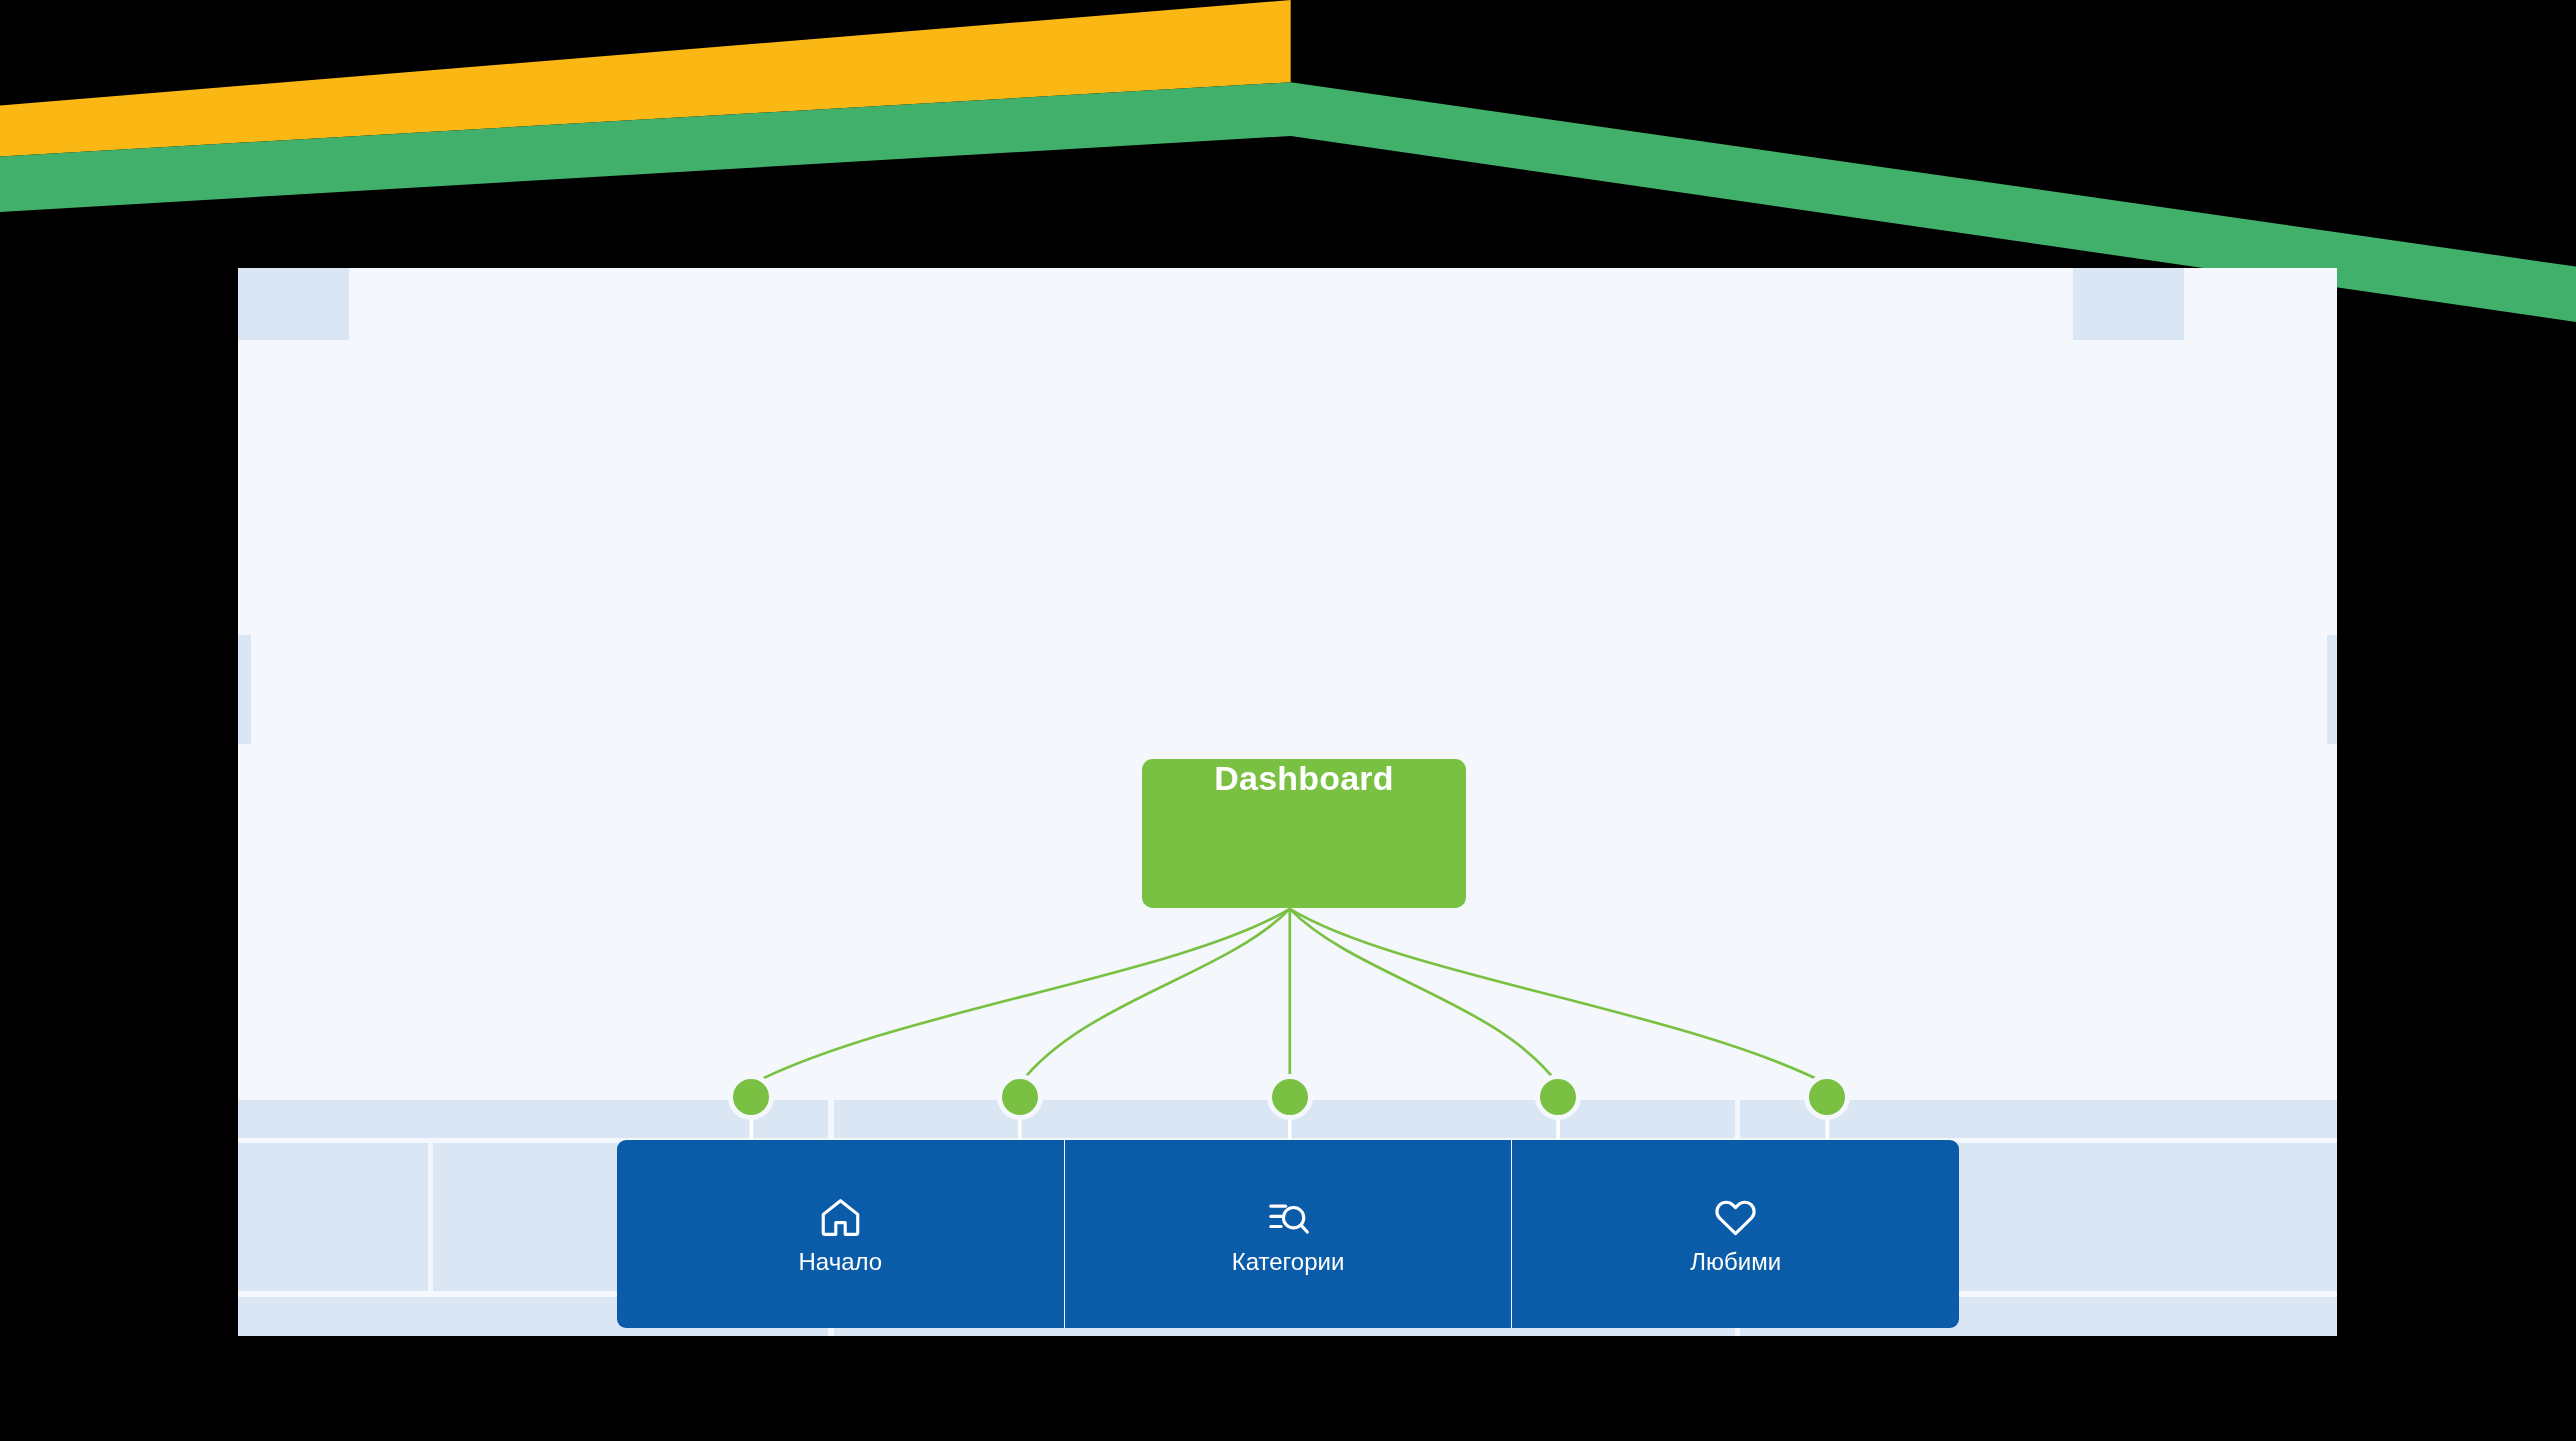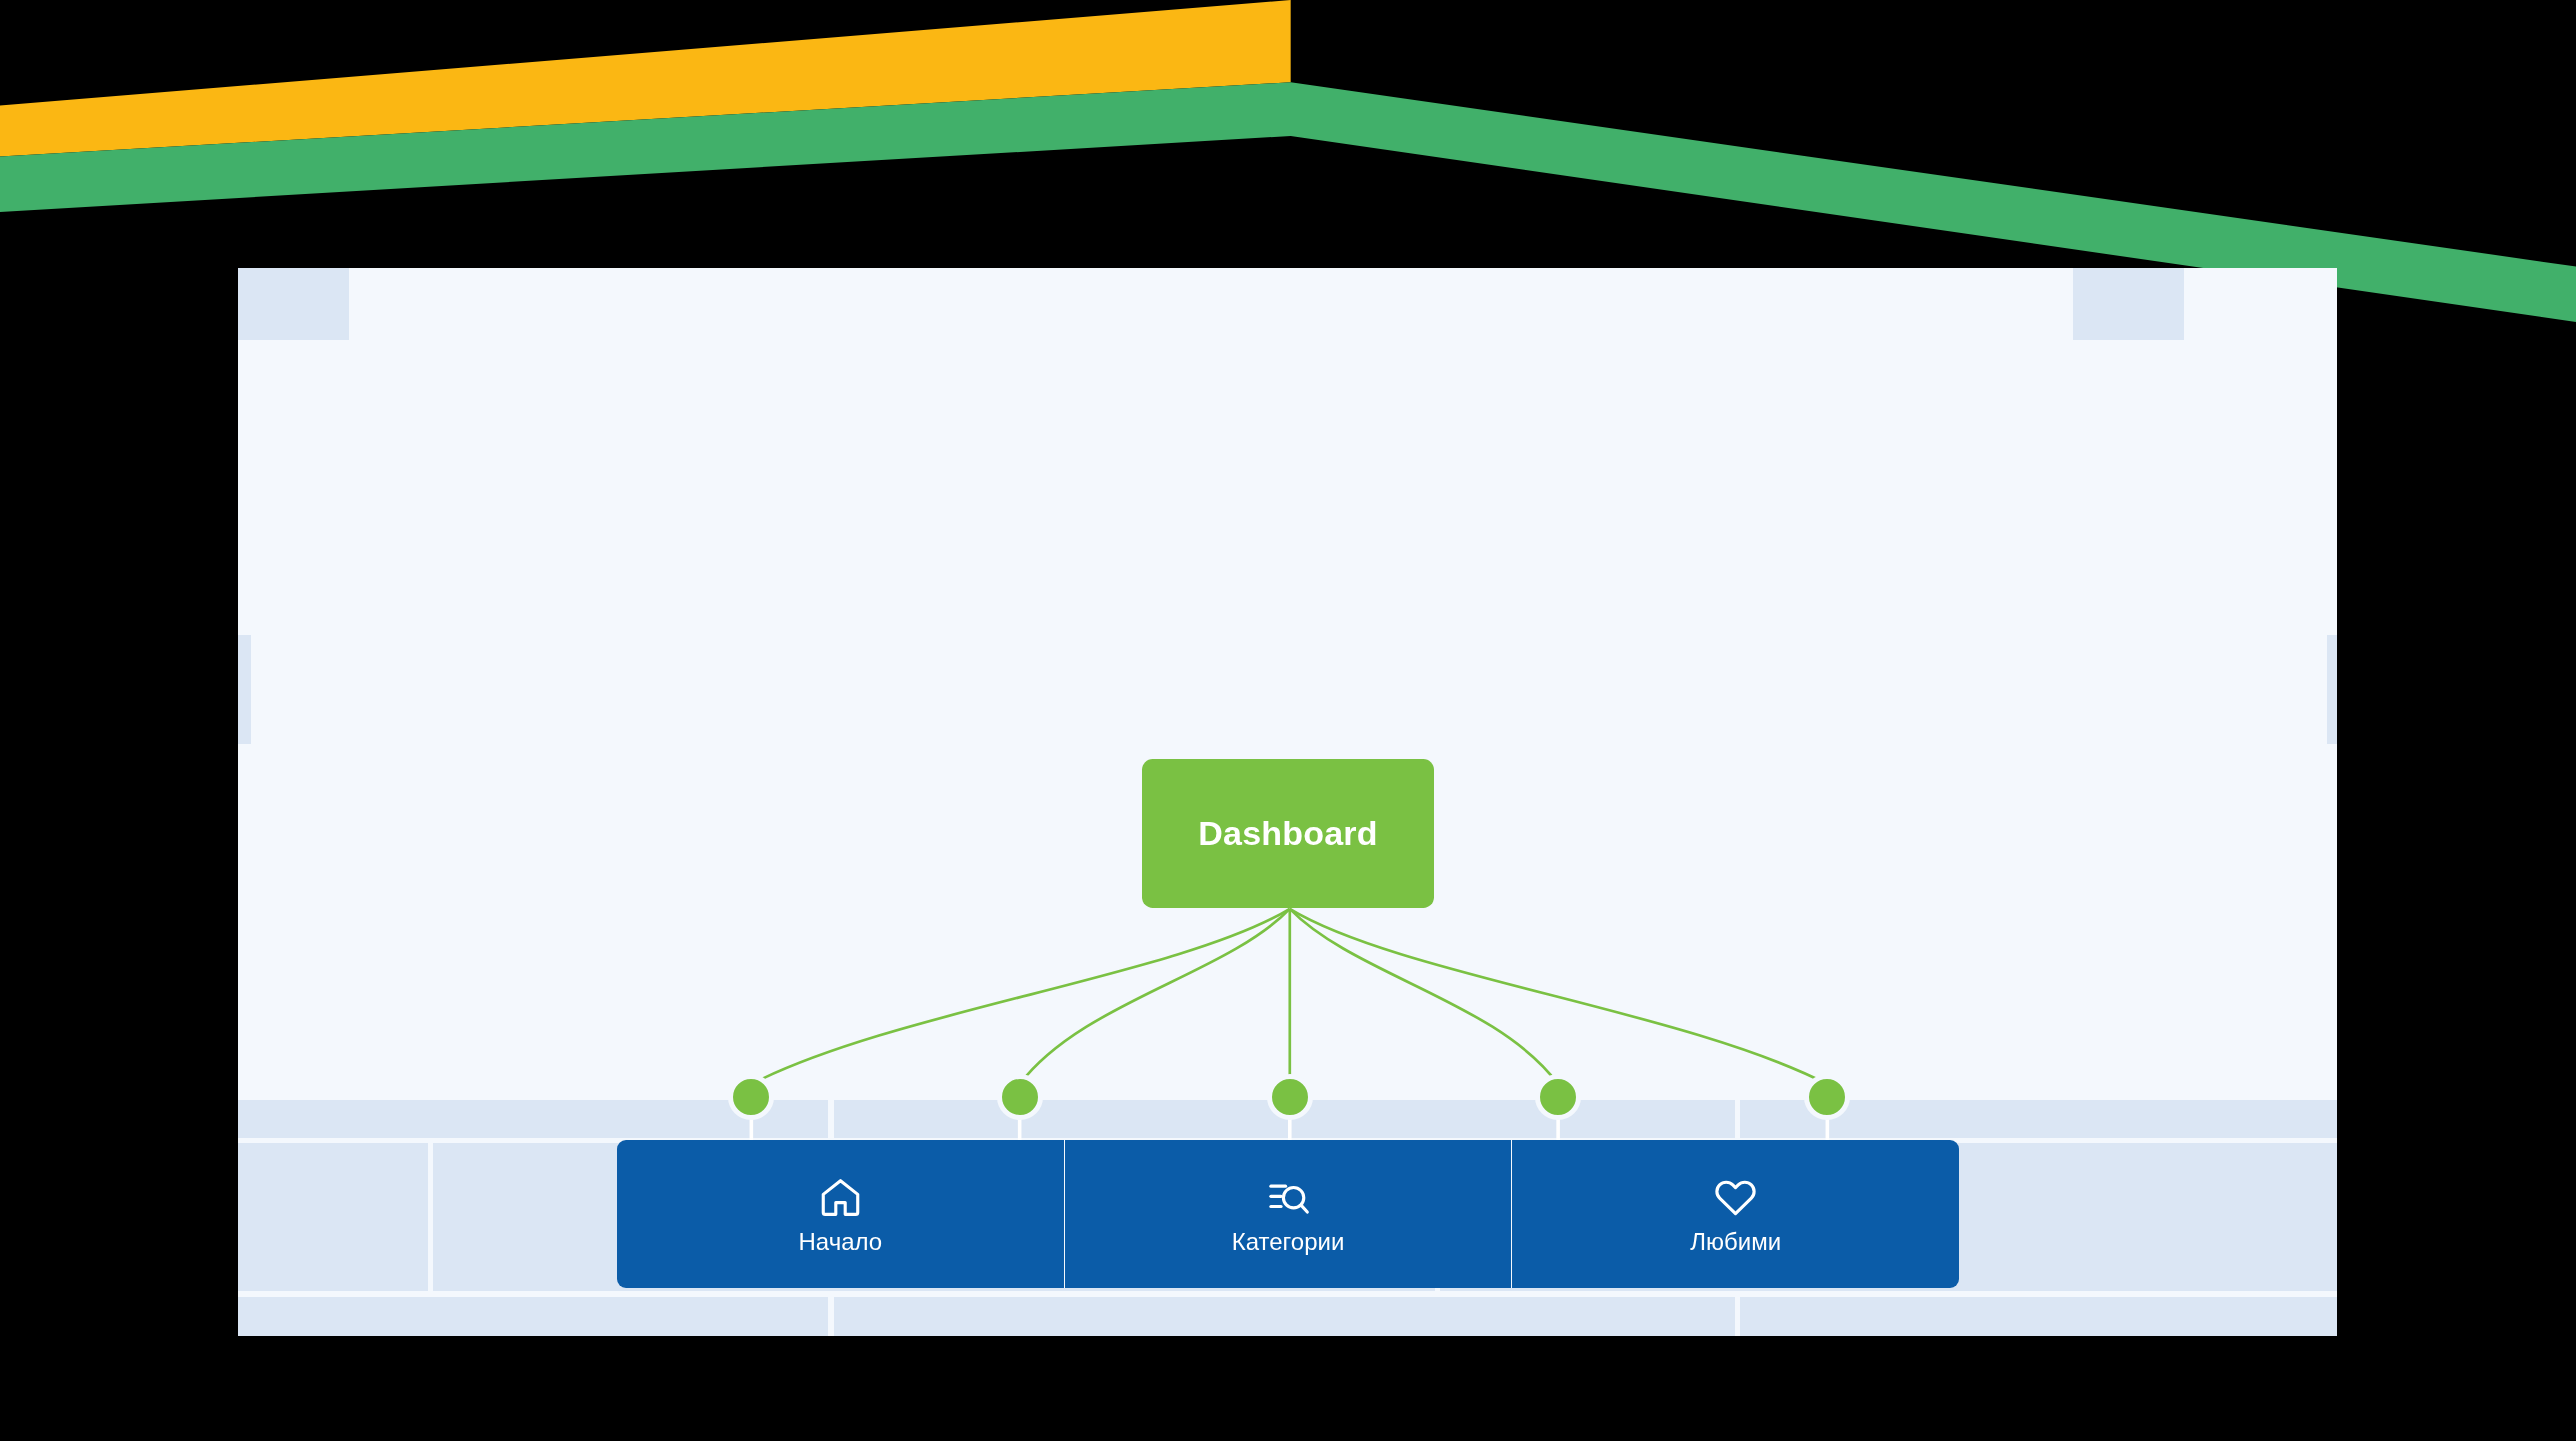--- a/index.html
+++ b/index.html
@@ -46,26 +46,26 @@
     left: 0; top: 0;
     width: 2576px; height: 1442px;
     pointer-events: none;
   }
 
   
   #dashboard-node {
     position: absolute;
     left: 1142px;
     top: 759px;
-    width: 292px;
+    width: 324px;
     height: 149px;
     background: #7ac143;
     border-radius: 10.7px;
     display: flex;
-    align-items: center;
+    align-items: flex-start;
     justify-content: center;
     color: #ffffff;
     font-size: 34px;
     font-weight: bold;
     letter-spacing: 0.2px;
   }
 
   
   .node-dot {
     position: absolute;
@@ -77,21 +77,21 @@
     box-sizing: content-box;
     transform: translate(-50%, -50%);
   }
 
   
   #tab-bar {
     position: absolute;
     left: 617px;
     top: 1140px;
     width: 1342px;
-    height: 148px;
+    height: 188px;
     background: #0b5ca8;
     border-radius: 9px;
     display: flex;
     overflow: hidden;
     text-align: center;
   }
   .tab-item {
     flex: 1 1 0;
     display: flex;
     flex-direction: column;

